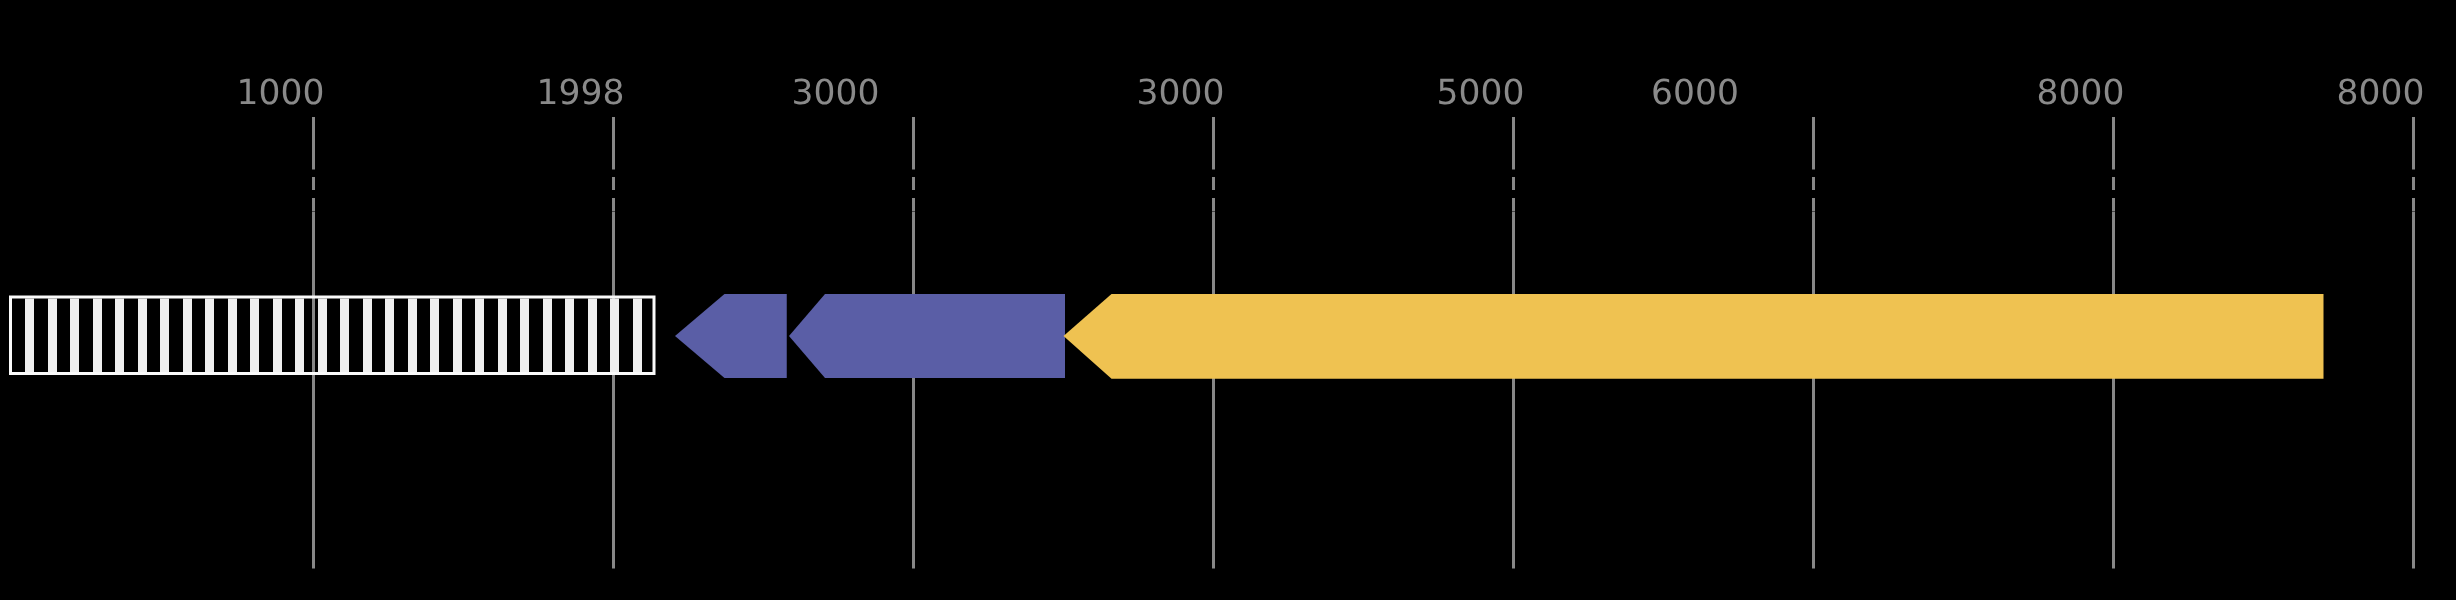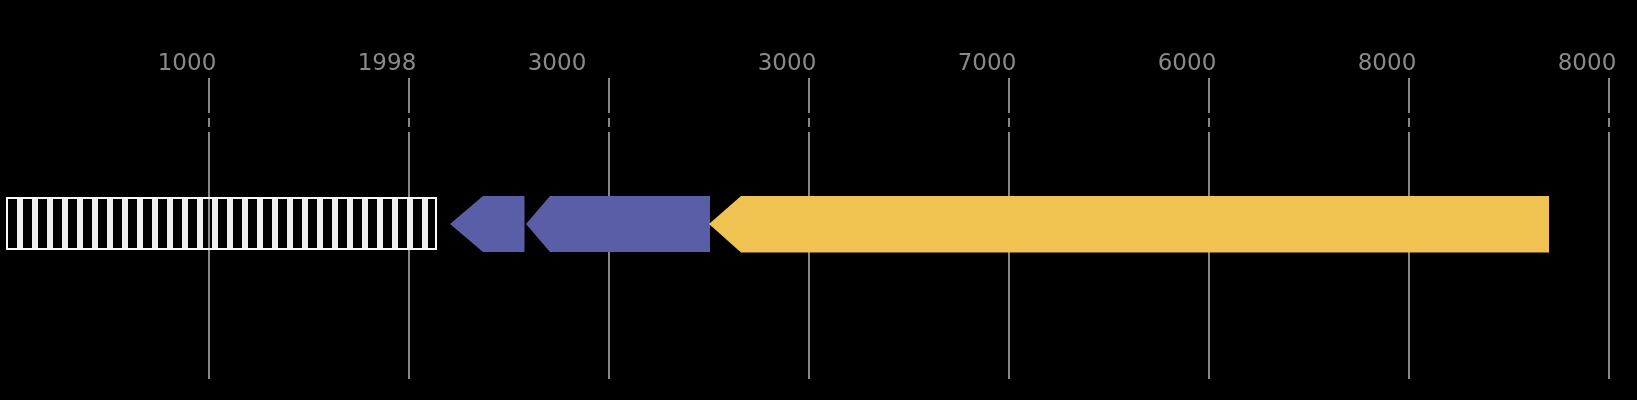--- a/index.html
+++ b/index.html
@@ -42,22 +42,22 @@
 </style>
 </head>
 <body>
 
 <div class="canvas">
 
   <span class="tick-label" style="left:187px">1000</span>
   <span class="tick-label" style="left:387px">1998</span>
   <span class="tick-label" style="left:557px">3000</span>
   <span class="tick-label" style="left:787px">3000</span>
-  <span class="tick-label" style="left:987px">7000</span>
-  <span class="tick-label" style="left:1187px">6000</span>
+  <span class="tick-label" style="left:987px">5000</span>
+  <span class="tick-label" style="left:1130px">6000</span>
   <span class="tick-label" style="left:1387px">8000</span>
   <span class="tick-label" style="left:1587px">8000</span>
 
   <div class="tick-line" style="left:208px">
       <div class="seg-top"></div>
       <div class="seg-dash"></div>
       <div class="seg-bot"></div>
     </div>
   <div class="tick-line" style="left:408px">
       <div class="seg-top"></div>

